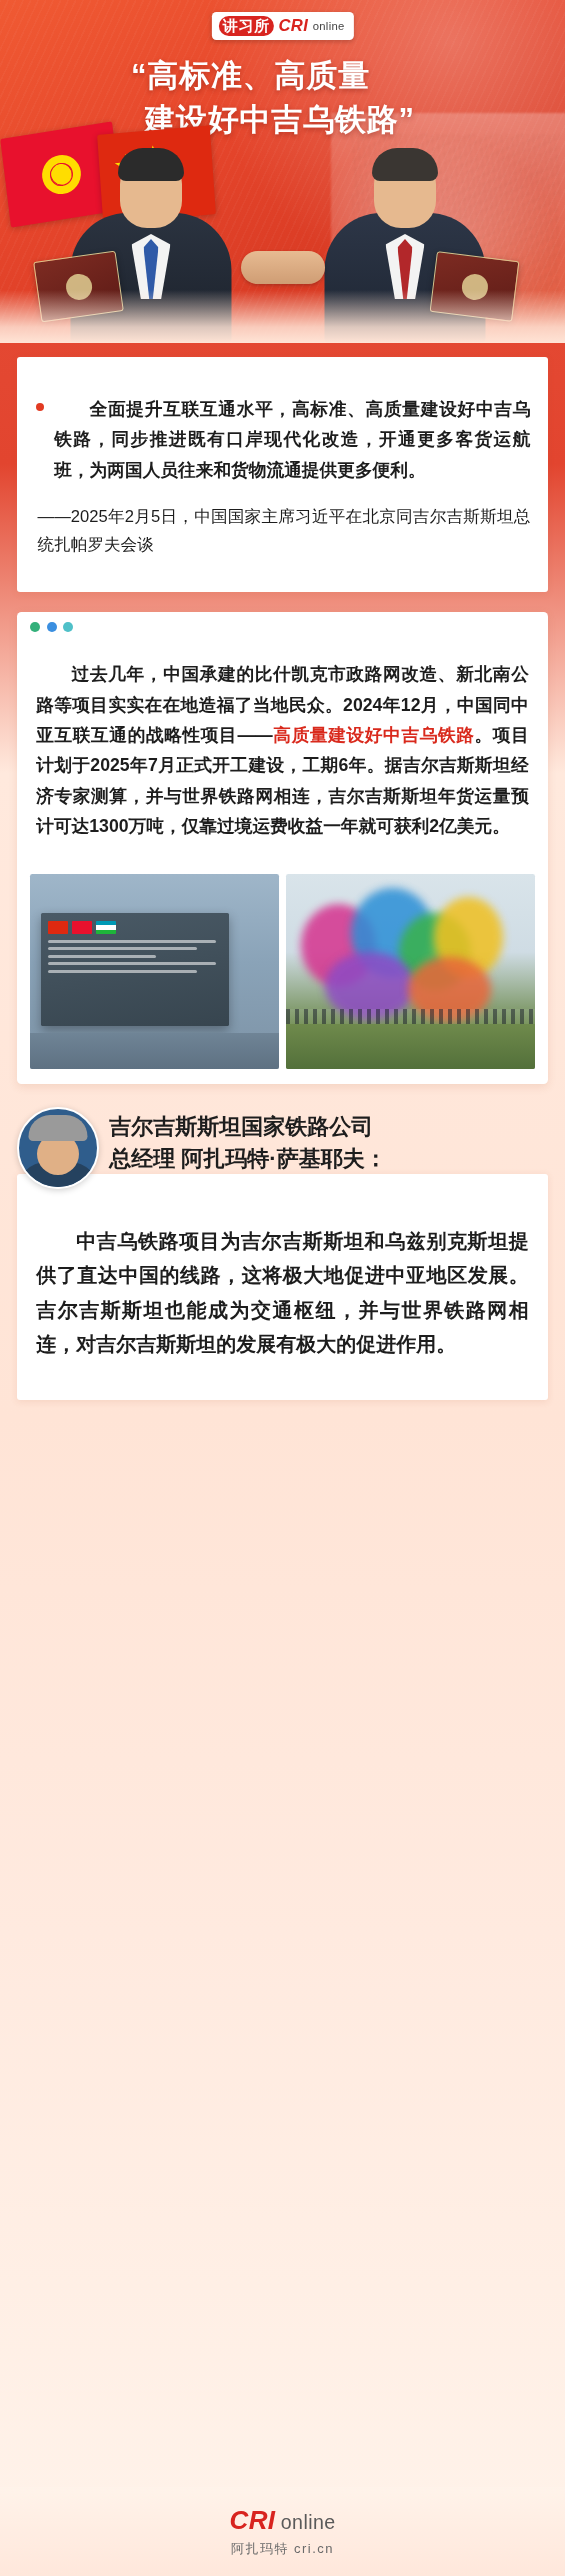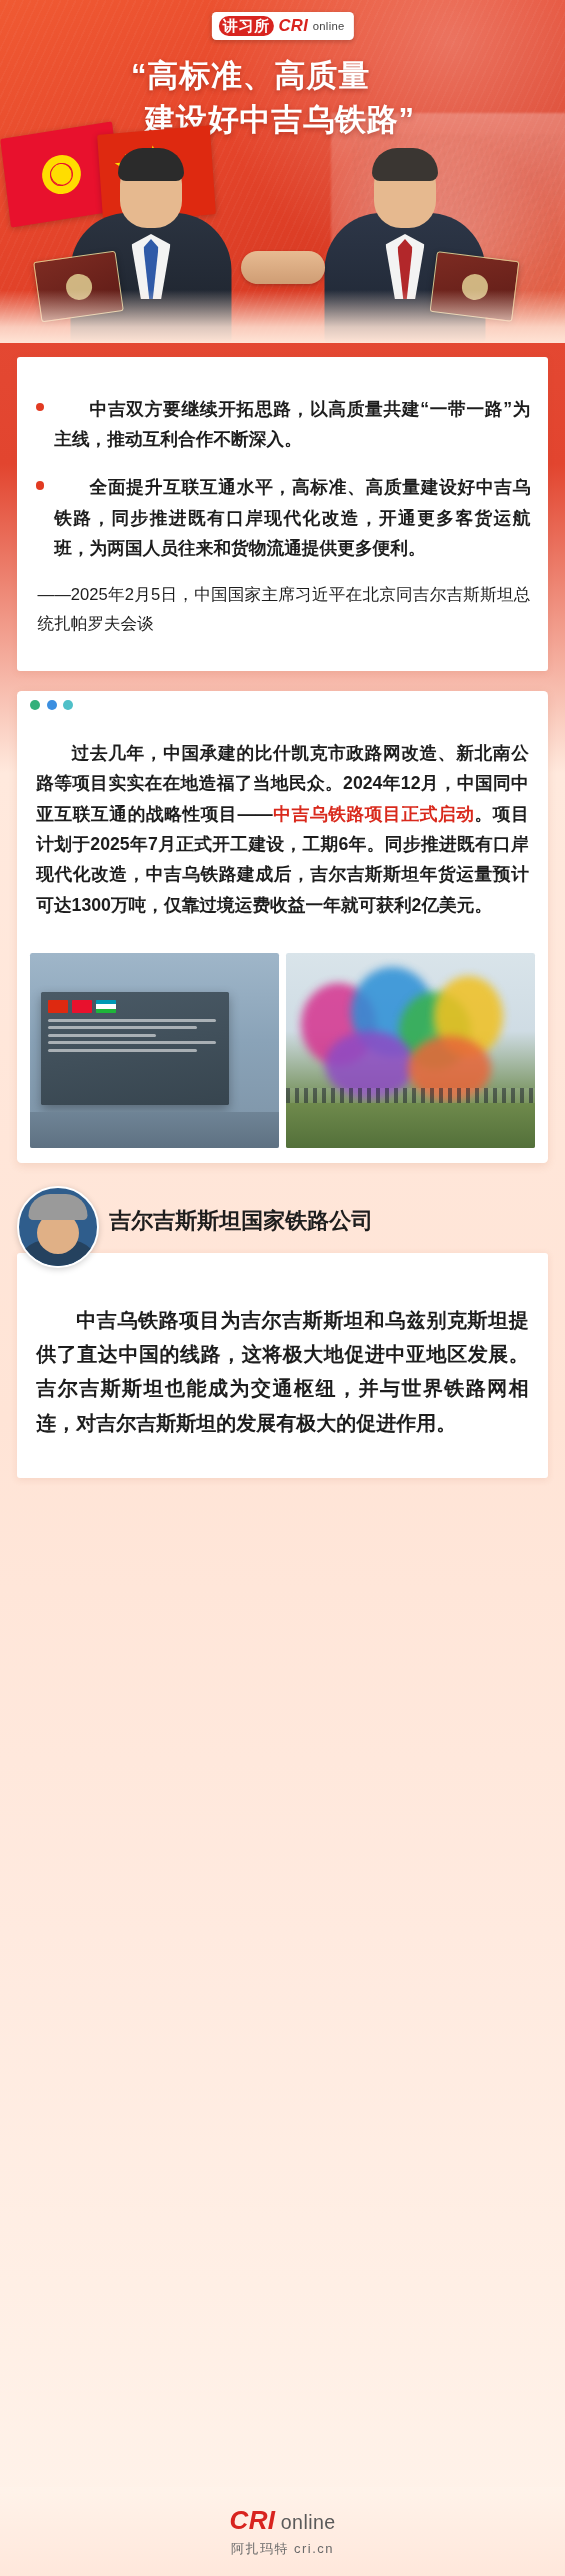--- a/index.html
+++ b/index.html
@@ -594,37 +594,33 @@
       </div>
       <div class="handshake"></div>
     </div>
 
     <div class="hero-fade"></div>
   </div>
 
   <div class="quote-band">
     <div class="q-item">
       <span class="q-dot"></span>
-      <p class="q-text">中吉双方要继续开拓思路，以高质量共建“一带一路”为主线，推动互利合作不断深入。</p>
-    </div>
-    <div class="q-item">
-      <span class="q-dot"></span>
       <p class="q-text">全面提升互联互通水平，高标准、高质量建设好中吉乌铁路，同步推进既有口岸现代化改造，开通更多客货运航班，为两国人员往来和货物流通提供更多便利。</p>
     </div>
     <p class="q-source">——2025年2月5日，中国国家主席习近平在北京同吉尔吉斯斯坦总统扎帕罗夫会谈</p>
   </div>
 
   <div class="card">
     <div class="card-dots">
       <i class="d1"></i>
       <i class="d2"></i>
       <i class="d3"></i>
     </div>
     <div class="card-body">
-      <p class="card-text"><span>过去几年，中国承建的比什凯克市政路网改造、新北南公路等项目实实在在地造福了当地民众。2024年12月，中国同中亚互联互通的战略性项目——</span><span class="hl">中吉乌铁路项目正式启动</span><span>。项目计划于2025年7月正式开工建设，工期6年。同步推进既有口岸现代化改造，中吉乌铁路建成后，吉尔吉斯斯坦年货运量预计可达1300万吨，仅靠过境运费收益一年就可获利2亿美元。</span></p>
+      <p class="card-text"><span>过去几年，中国承建的比什凯克市政路网改造、新北南公路等项目实实在在地造福了当地民众。2024年12月，中国同中亚互联互通的战略性项目——</span><span class="hl">高质量建设好中吉乌铁路</span><span>。项目计划于2025年7月正式开工建设，工期6年。据吉尔吉斯斯坦经济专家测算，并与世界铁路网相连，吉尔吉斯斯坦年货运量预计可达1300万吨，仅靠过境运费收益一年就可获利2亿美元。</span></p>
     </div>
     <div class="photos">
       <div class="photo photo-stone">
         <div class="stone-slab">
           <div class="slab-flags">
             <span class="sf-cn"></span>
             <span class="sf-kg"></span>
             <span class="sf-uz"></span>
           </div>
           <div class="slab-line l"></div>
@@ -650,20 +646,21 @@
 
   <div class="interview">
     <div class="iv-head">
       <div class="iv-avatar">
         <span class="body"></span>
         <span class="face"></span>
         <span class="cap"></span>
       </div>
       <div class="iv-name">
         <div>吉尔吉斯斯坦国家铁路公司</div>
+        <div>总经理 阿扎玛特·萨基耶夫：</div>
       </div>
     </div>
     <div class="iv-box">
       <p class="iv-text">中吉乌铁路项目为吉尔吉斯斯坦和乌兹别克斯坦提供了直达中国的线路，这将极大地促进中亚地区发展。吉尔吉斯斯坦也能成为交通枢纽，并与世界铁路网相连，对吉尔吉斯斯坦的发展有极大的促进作用。</p>
     </div>
   </div>
 
   <div class="footer">
     <div class="footer-logo">
       <span class="f-cri">CRI</span>

